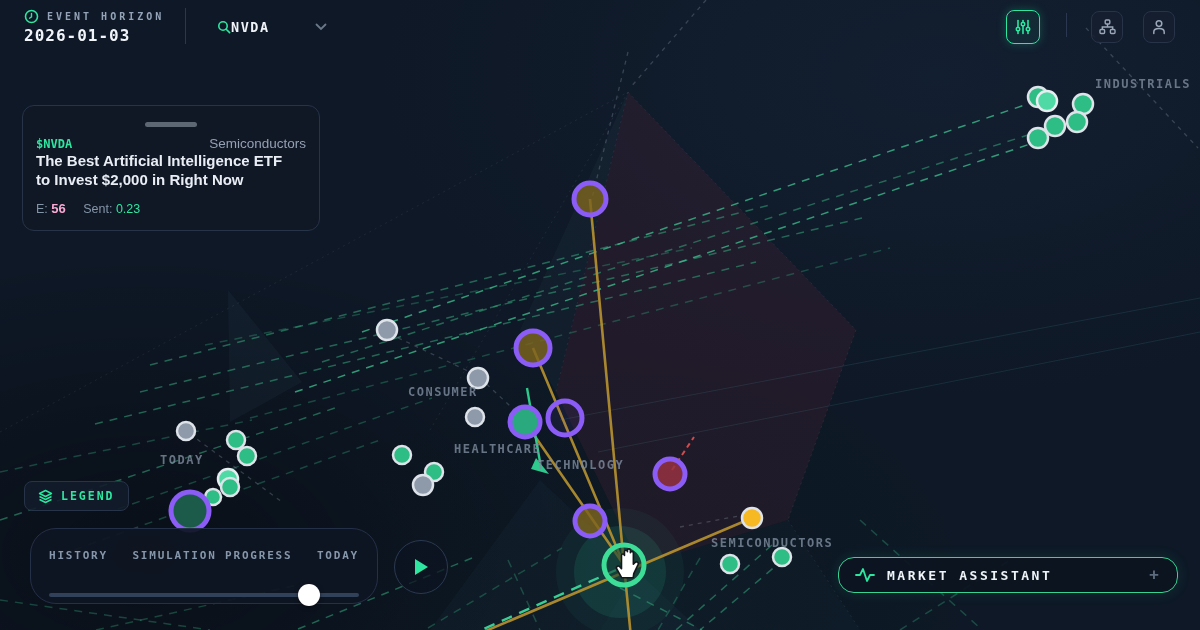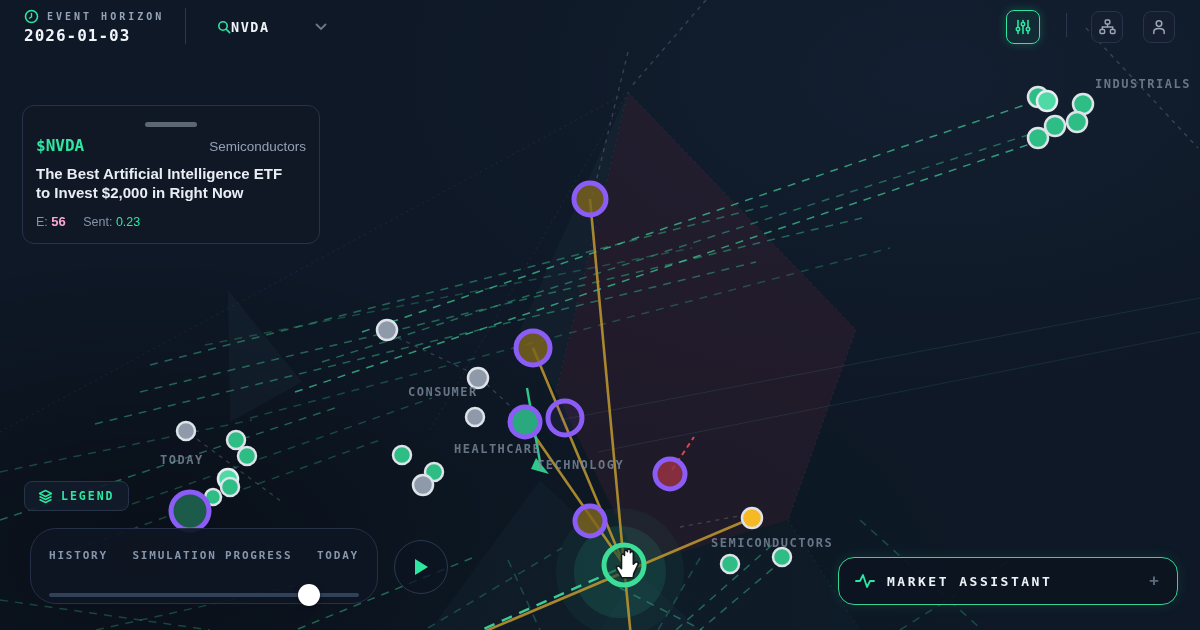--- a/index.html
+++ b/index.html
@@ -49,23 +49,23 @@
   .sq-btn { position:absolute; width:32px; height:32px; display:flex; align-items:center; justify-content:center; cursor:pointer; }
   .sq-btn.accent { width:34px; height:34px; border:1.5px solid #2ee6a0; background:rgba(46,230,160,0.07);
     box-shadow:0 0 10px rgba(46,230,160,0.25); }
 
   
   .news-card { position:absolute; left:22px; top:105px; width:298px; border-radius:12px;
     background:rgba(16,24,38,0.93); border:1px solid #263349; padding:28px 13px 14px 13px; }
   .news-card .grab { position:absolute; top:16px; left:50%; transform:translateX(-50%);
     width:52px; height:5px; border-radius:3px; background:#5d6774; }
   .news-card .row1 { display:flex; align-items:baseline; justify-content:space-between; margin-top:2px; }
-  .news-card .tkr { font-size:16px; font-weight:bold; color:#2ee6a0; }
+  .news-card .tkr { font-size:12px; font-weight:bold; color:#2ee6a0; }
   .news-card .sector { font-size:13.5px; color:#93a1b3; }
-  .news-card .headline { margin-top:9px; font-size:15px; line-height:19px; font-weight:600; color:#e9eef5; max-width:256px; }
+  .news-card .headline { font-size:15px; line-height:19px; font-weight:600; color:#e9eef5; max-width:256px; }
   .news-card .meta { margin-top:12px; font-size:12.5px; color:#8495a8; }
   .news-card .meta b { color:#f9a8d4; font-size:13px; margin-right:14px; }
   .news-card .meta .sent-val { color:#2ee6a0; }
 
   
   .legend-btn { position:absolute; left:24px; top:481px; height:30px; padding:0 13px;
     display:flex; align-items:center; gap:8px; border-radius:8px; cursor:pointer;
     background:rgba(18,27,42,0.88); border:1px solid #263349; }
   .legend-btn span { font-family:"DejaVu Sans Mono","Liberation Mono",monospace;
     font-size:11.5px; font-weight:bold; letter-spacing:2px; color:#2ee6a0; }
@@ -78,21 +78,21 @@
     font-size:11px; font-weight:bold; letter-spacing:1.8px; color:#8696ab; }
   .timeline .track-wrap { position:relative; margin-top:22px; height:22px; cursor:pointer; }
   .timeline .track { position:absolute; left:0; right:0; top:9px; height:4px; border-radius:2px; background:#32415a; }
   .timeline .thumb { position:absolute; top:0; width:22px; height:22px; border-radius:50%; background:#ffffff;
     box-shadow:0 1px 4px rgba(0,0,0,0.5); cursor:grab; }
 
   .play-btn { position:absolute; left:394px; top:540px; width:54px; height:54px; border-radius:50%;
     background:rgba(13,20,33,0.72); border:1px solid #2a3950; display:flex; align-items:center; justify-content:center; cursor:pointer; }
 
   
-  .assistant { position:absolute; left:838px; top:557px; width:340px; height:48px; border-radius:16px;
+  .assistant { position:absolute; left:838px; top:557px; width:340px; height:36px; border-radius:16px;
     background:rgba(12,20,32,0.93); border:1.5px solid #36d392; display:flex; align-items:center;
     padding:0 18px 0 16px; gap:12px; cursor:pointer; box-shadow:0 0 14px rgba(46,230,160,0.12); }
   .assistant .lbl { flex:1; font-family:"DejaVu Sans Mono","Liberation Mono",monospace;
     font-size:13px; font-weight:bold; letter-spacing:2.5px; color:#eef3f8; }
   .assistant .plus { font-size:17px; color:#5c6a7d; font-weight:bold; }
 </style>
 </head>
 <body>
 
 <div class="shade a"></div>

